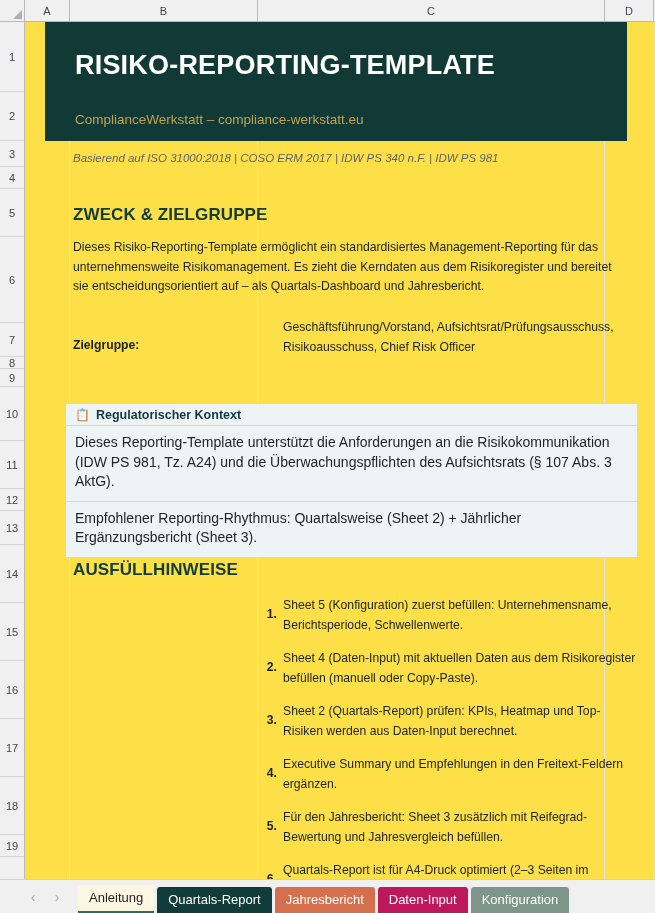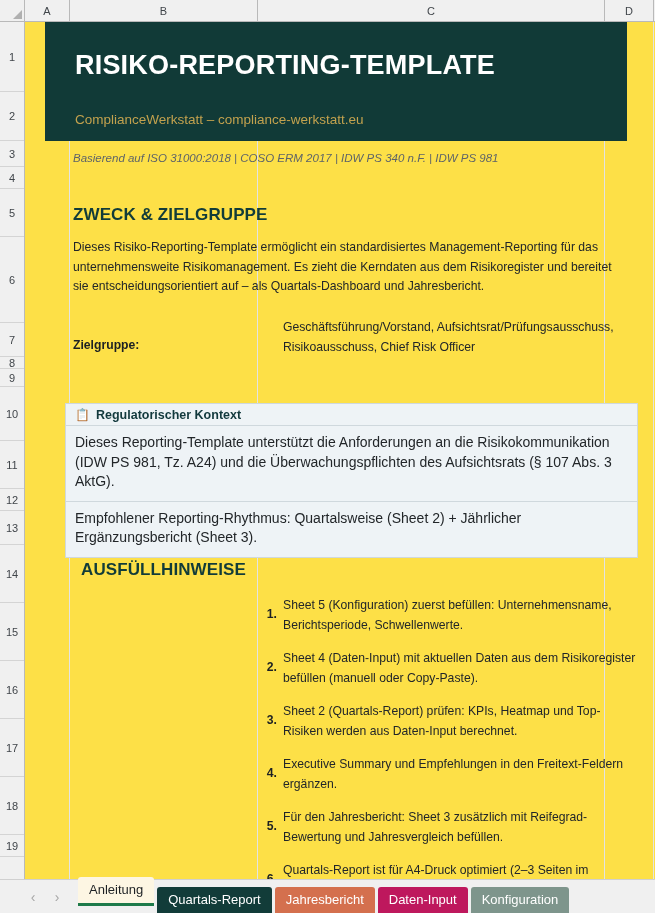--- a/index.html
+++ b/index.html
@@ -164,21 +164,21 @@
     white-space: nowrap;
   }
   .section-title {
     font-size: 17px;
     font-weight: bold;
     color: #123C39;
     letter-spacing: 0.1px;
     white-space: nowrap;
   }
   .sec-zweck { left: 48px; top: 183px; }
-  .sec-ausfuell { left: 56px; top: 538px; }
+  .sec-ausfuell { left: 48px; top: 538px; }
 
   .body-para {
     left: 48px;
     top: 216px;
     width: 556px;
     font-size: 12.2px;
     line-height: 19.5px;
     color: #222629;
   }
 
@@ -318,21 +318,21 @@
     border-radius: 3px 3px 0 0;
     white-space: nowrap;
     box-sizing: border-box;
     margin-bottom: 1px;
   }
   .tab.active {
     background: #fdf6e3;
     color: #1d2124;
     border-bottom: 3px solid #be185d;
     height: 29px;
-    margin-bottom: 8px;
+    margin-bottom: 0;
     padding-bottom: 1px;
   }
 </style>
 </head>
 <body>
 
 <div class="workbook">
 
   <div class="col-header-bar">
     <div class="corner-box"></div>

